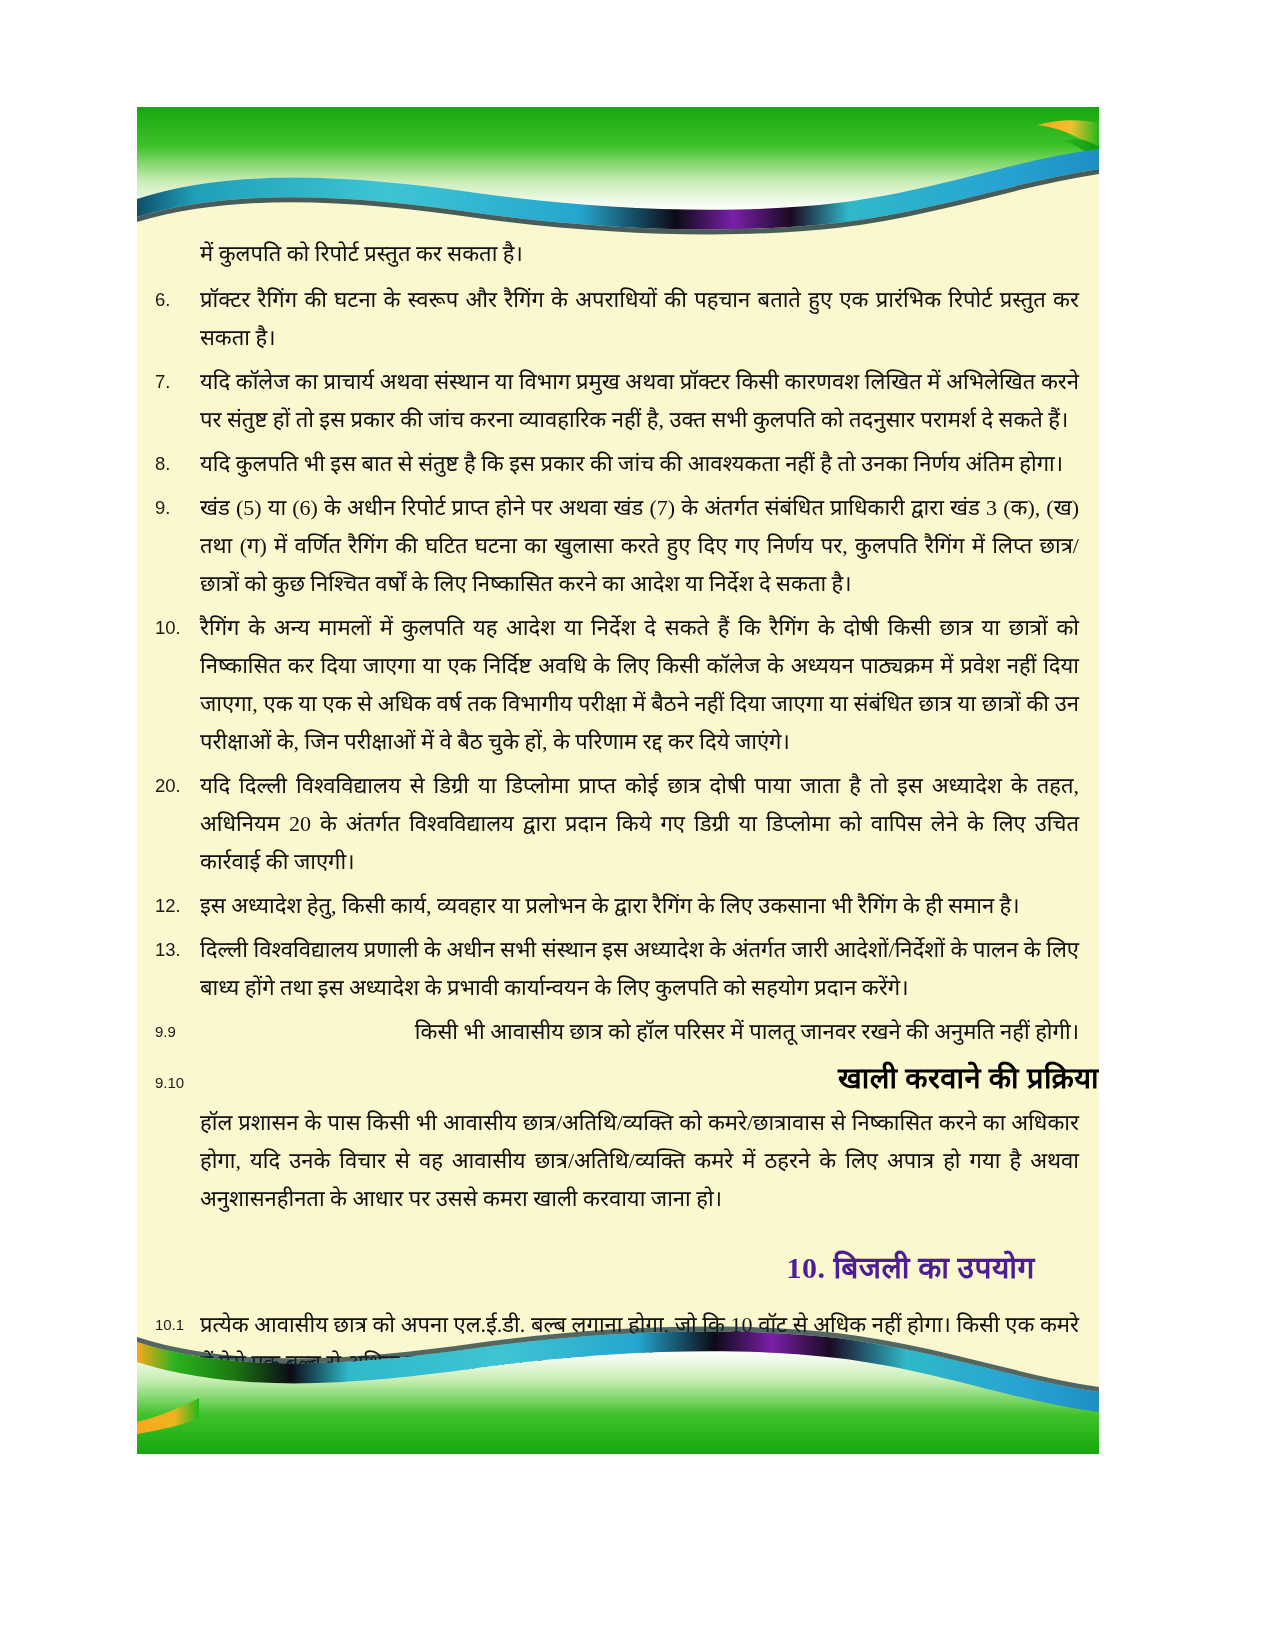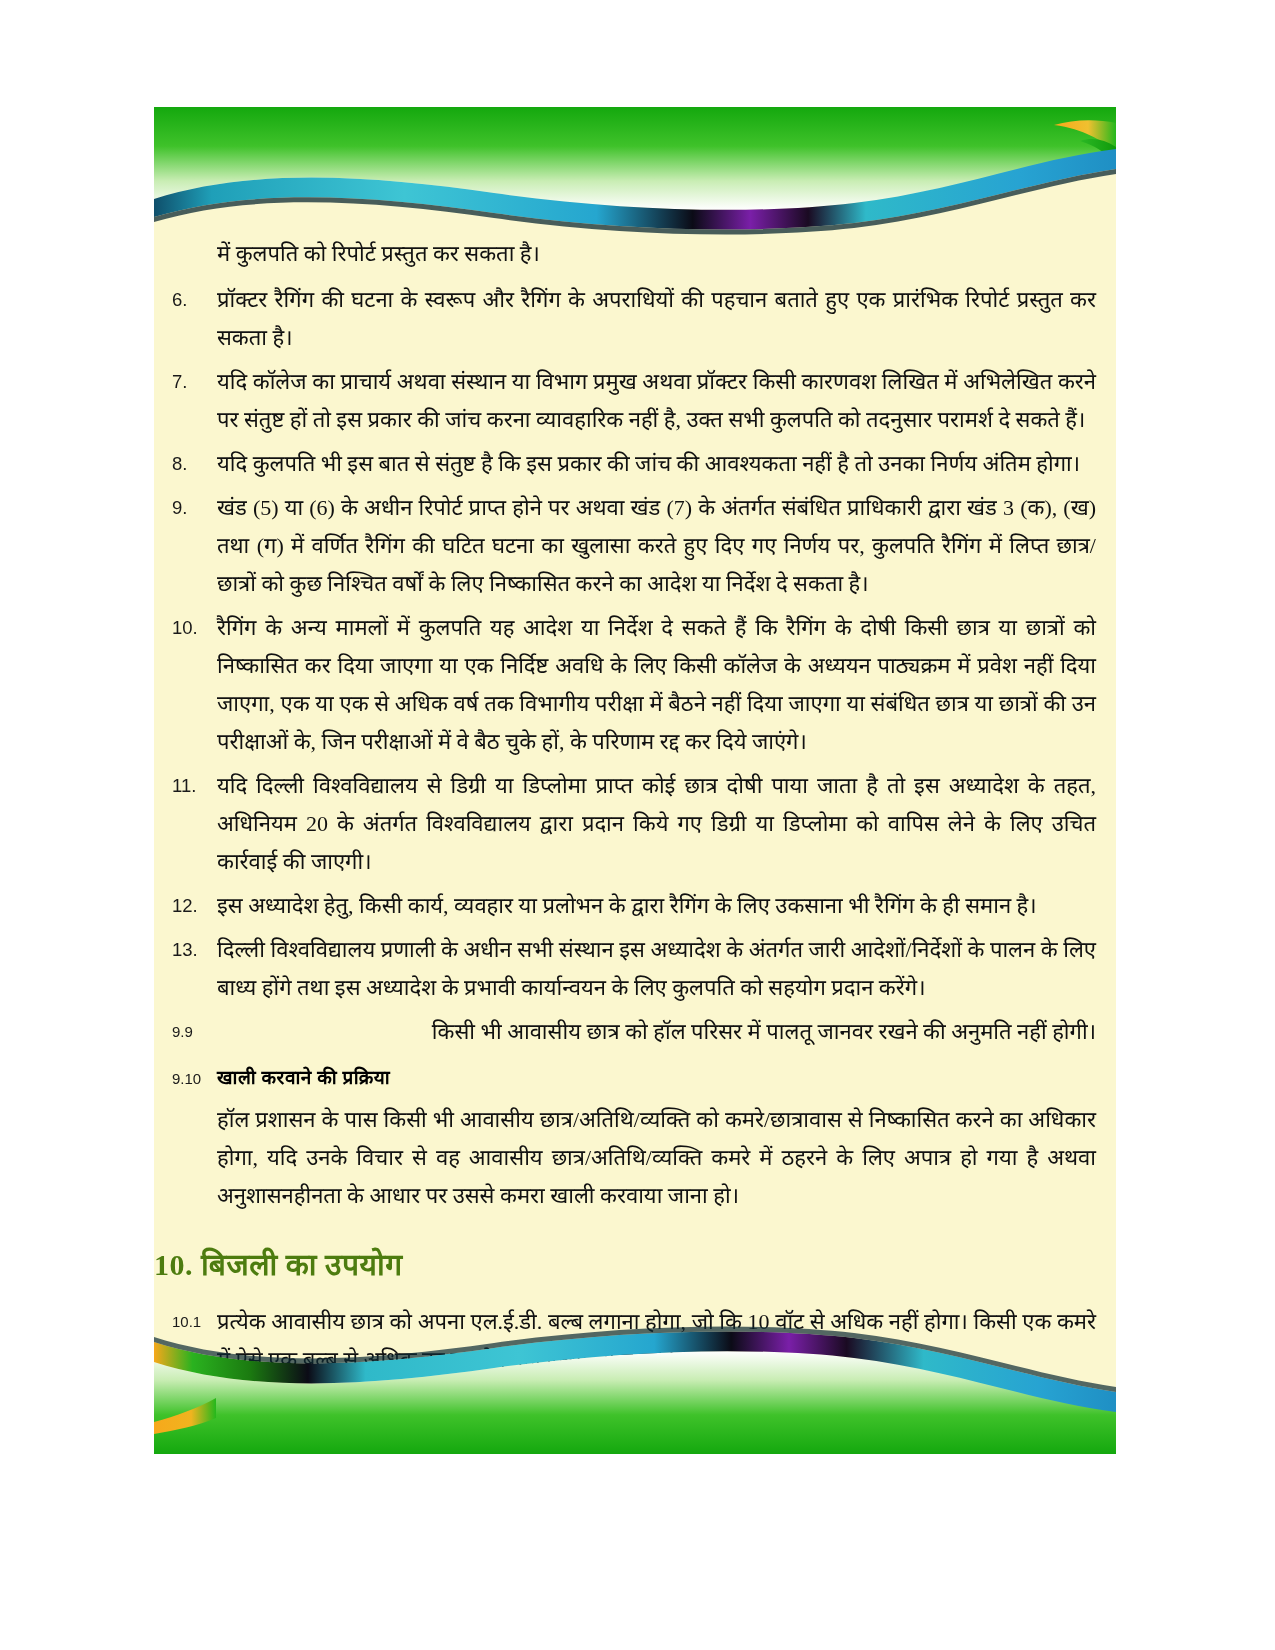--- a/index.html
+++ b/index.html
@@ -16,21 +16,20 @@
 
   
   #page {
     position: absolute;
     left: 137px;
     top: 107px;
     width: 962px;
     height: 1347px;
     background: #fbf7cf;
     overflow: hidden;
-    margin-left: 17px;
   }
 
   
   .wave-band {
     position: absolute;
     left: 0;
     width: 100%;
     overflow: hidden;
     pointer-events: none;
   }
@@ -111,34 +110,35 @@
   }
 
   
   .subhead-row {
     display: flex;
     align-items: baseline;
     margin: 6px 0 2px 0;
   }
   .subhead {
     flex: 1 1 auto;
-    font-size: 19px;
+    font-size: 29px;
     line-height: 42px;
     font-weight: bold;
     color: #000000;
     letter-spacing: 0.5px;
+    text-align: right;
   }
 
   
   .section-heading {
-    text-align: left;
+    text-align: right;
     font-size: 30px;
     line-height: 48px;
     font-weight: bold;
-    color: #4d7c0f;
+    color: #4c1d95;
     margin: 26px 0 14px 0;
     padding-right: 64px;
     letter-spacing: 0.5px;
   }
 </style>
 </head>
 <body>
 
 <div id="page">
 
@@ -210,21 +210,21 @@
       <div class="num">9.</div>
       <div class="body-text">खंड (5) या (6) के अधीन रिपोर्ट प्राप्त होने पर अथवा खंड (7) के अंतर्गत संबंधित प्राधिकारी द्वारा खंड 3 (क), (ख) तथा (ग) में वर्णित रैगिंग की घटित घटना का खुलासा करते हुए दिए गए निर्णय पर, कुलपति रैगिंग में लिप्त छात्र/छात्रों को कुछ निश्चित वर्षों के लिए निष्कासित करने का आदेश या निर्देश दे सकता है।</div>
     </div>
 
     <div class="row">
       <div class="num">10.</div>
       <div class="body-text">रैगिंग के अन्य मामलों में कुलपति यह आदेश या निर्देश दे सकते हैं कि रैगिंग के दोषी किसी छात्र या छात्रों को निष्कासित कर दिया जाएगा या एक निर्दिष्ट अवधि के लिए किसी कॉलेज के अध्ययन पाठ्यक्रम में प्रवेश नहीं दिया जाएगा, एक या एक से अधिक वर्ष तक विभागीय परीक्षा में बैठने नहीं दिया जाएगा या संबंधित छात्र या छात्रों की उन परीक्षाओं के, जिन परीक्षाओं में वे बैठ चुके हों, के परिणाम रद्द कर दिये जाएंगे।</div>
     </div>
 
     <div class="row">
-      <div class="num">11.</div>
+      <div class="num">20.</div>
       <div class="body-text">यदि दिल्ली विश्वविद्यालय से डिग्री या डिप्लोमा प्राप्त कोई छात्र दोषी पाया जाता है तो इस अध्यादेश के तहत, अधिनियम 20 के अंतर्गत विश्वविद्यालय द्वारा प्रदान किये गए डिग्री या डिप्लोमा को वापिस लेने के लिए उचित कार्रवाई की जाएगी।</div>
     </div>
 
     <div class="row">
       <div class="num">12.</div>
       <div class="body-text">इस अध्यादेश हेतु, किसी कार्य, व्यवहार या प्रलोभन के द्वारा रैगिंग के लिए उकसाना भी रैगिंग के ही समान है।</div>
     </div>
 
     <div class="row">
       <div class="num">13.</div>

